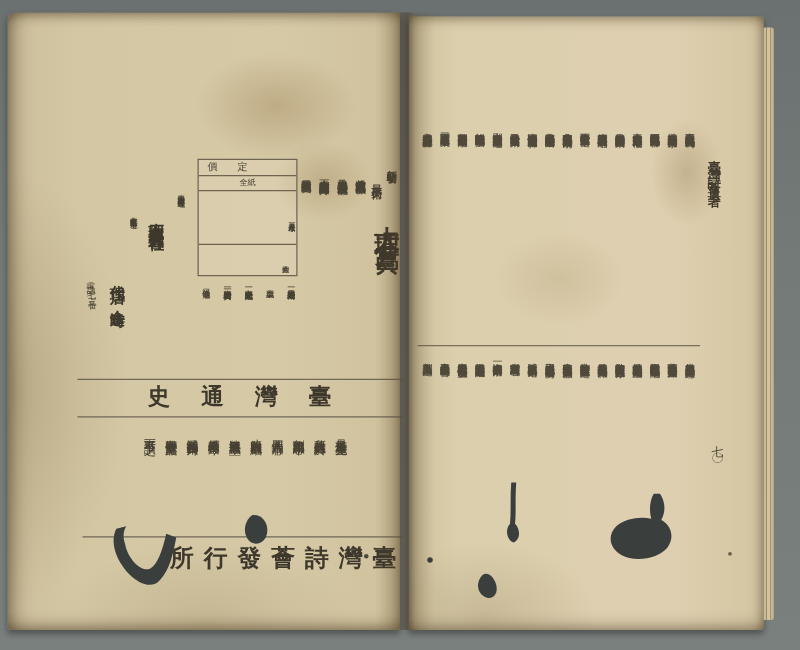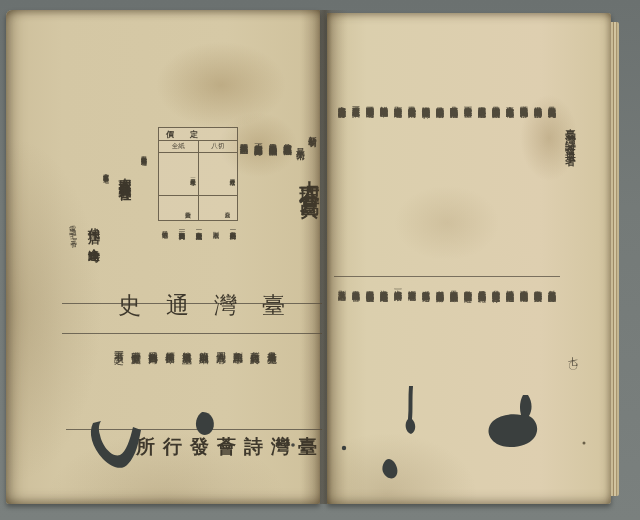--- a/index.html
+++ b/index.html
@@ -49,21 +49,21 @@
   .rp-pagenum{left:566px;top:349px;font-size:9.5px;letter-spacing:5px;color:#4a4437;}
   
   .lm-tag1{left:301px;top:119px;font-size:8.5px;letter-spacing:1.5px;font-weight:bold;}
   .lm-tag2{left:289px;top:131px;font-size:8.5px;letter-spacing:1.5px;font-weight:bold;}
   .lm-title{left:291px;top:155px;font-size:20px;letter-spacing:4.5px;font-weight:bold;color:#3e382c;}
   .lm-body{left:231px;top:127px;width:58px;height:158px;}
   .lm-body > div{line-height:14.5px;font-size:8.5px;letter-spacing:.2px;color:#4a4437;}
   
   .ptable{position:absolute;left:152px;top:117px;width:78px;height:92px;border:1px solid #6e6450;
     display:flex;flex-direction:column;background:rgba(255,250,235,.12);}
-  .pt-header{height:12px;line-height:12px;text-align:center;font-size:8px;font-weight:bold;
+  .pt-header{height:12px;line-height:12px;text-align:center;font-size:8px;font-weight:normal;
     border-bottom:1px solid #6e6450;direction:rtl;unicode-bidi:bidi-override;letter-spacing:16px;text-indent:16px;}
   .pt-body{flex:1;display:flex;flex-direction:row-reverse;}
   .pt-cell{flex:1;display:flex;flex-direction:column;min-width:0;}
   .pt-cell + .pt-cell{border-right:1px solid #6e6450;}
   .pt-label{height:11px;line-height:11px;text-align:center;font-size:6.5px;border-bottom:1px solid #6e6450;}
   .pt-size{flex:1;display:flex;justify-content:center;padding-top:2px;writing-mode:vertical-rl;text-orientation:upright;}
   .pt-size > div{font-size:5.5px;line-height:8px;letter-spacing:0;}
   .pt-price{height:24px;border-top:1px solid #6e6450;writing-mode:vertical-rl;text-orientation:upright;
     font-size:5.5px;line-height:18px;text-align:center;display:flex;justify-content:center;}
   
@@ -74,21 +74,21 @@
   .lm-company{left:110px;top:158px;font-size:12.5px;font-weight:bold;letter-spacing:1.2px;color:#3e382c;}
   .lm-taipei{left:95px;top:159px;font-size:6px;letter-spacing:.3px;}
   .lm-agent{left:79px;top:209px;font-size:12px;font-weight:bold;letter-spacing:1.2px;color:#3e382c;}
   .lm-phone{left:61px;top:210px;font-size:7px;letter-spacing:2.5px;transform:rotate(-5deg);}
   
   .rule{position:absolute;height:1px;background:#5f584a;opacity:.85;}
   .rule1{left:56px;top:293px;width:260px;}
   .rule2{left:56px;top:323px;width:260px;}
   .rule3{left:60px;top:419px;width:256px;}
   .rtl{direction:rtl;unicode-bidi:bidi-override;}
-  .ts-title{position:absolute;left:112px;top:280px;font-size:23px;font-weight:normal;letter-spacing:25px;color:#3e382c;white-space:nowrap;}
+  .ts-title{position:absolute;left:112px;top:295px;font-size:18px;font-weight:bold;letter-spacing:25px;color:#3e382c;white-space:nowrap;}
   .ts-body{left:105px;top:334px;width:170px;height:84px;}
   .ts-body > div{line-height:17px;font-size:9.5px;letter-spacing:.5px;}
   .pub-title{position:absolute;left:130px;top:424px;font-size:19px;font-weight:bold;letter-spacing:8px;color:#3e382c;white-space:nowrap;}
   .blots{position:absolute;left:0;top:0;pointer-events:none;}
 </style>
 </head>
 <body>
 
 <div class="canvas">
 
@@ -101,28 +101,20 @@
     <div class="cols lm-body">
       <div>此寫眞係以潔白滑膩之大理石映照肖像以</div>
       <div>及山水風景永遠不變高尚優雅且無蠹蝕水</div>
       <div>火之虞貴客如欲惠顧請到敝處一覩方知其</div>
       <div>爲最新發明之美術品也</div>
     </div>
 
     <div class="ptable">
       <div class="pt-header">定價</div>
       <div class="pt-body">
-        <div class="pt-cell">
-          <div class="pt-label">八切</div>
-          <div class="pt-size">
-            <div>縱六寸五分</div>
-            <div>橫五寸</div>
-          </div>
-          <div class="pt-price">金八圓</div>
-        </div>
         <div class="pt-cell">
           <div class="pt-label">全紙</div>
           <div class="pt-size">
             <div>縱二尺五寸</div>
             <div>橫一尺五寸</div>
           </div>
           <div class="pt-price">金六拾圓</div>
         </div>
       </div>
     </div>

